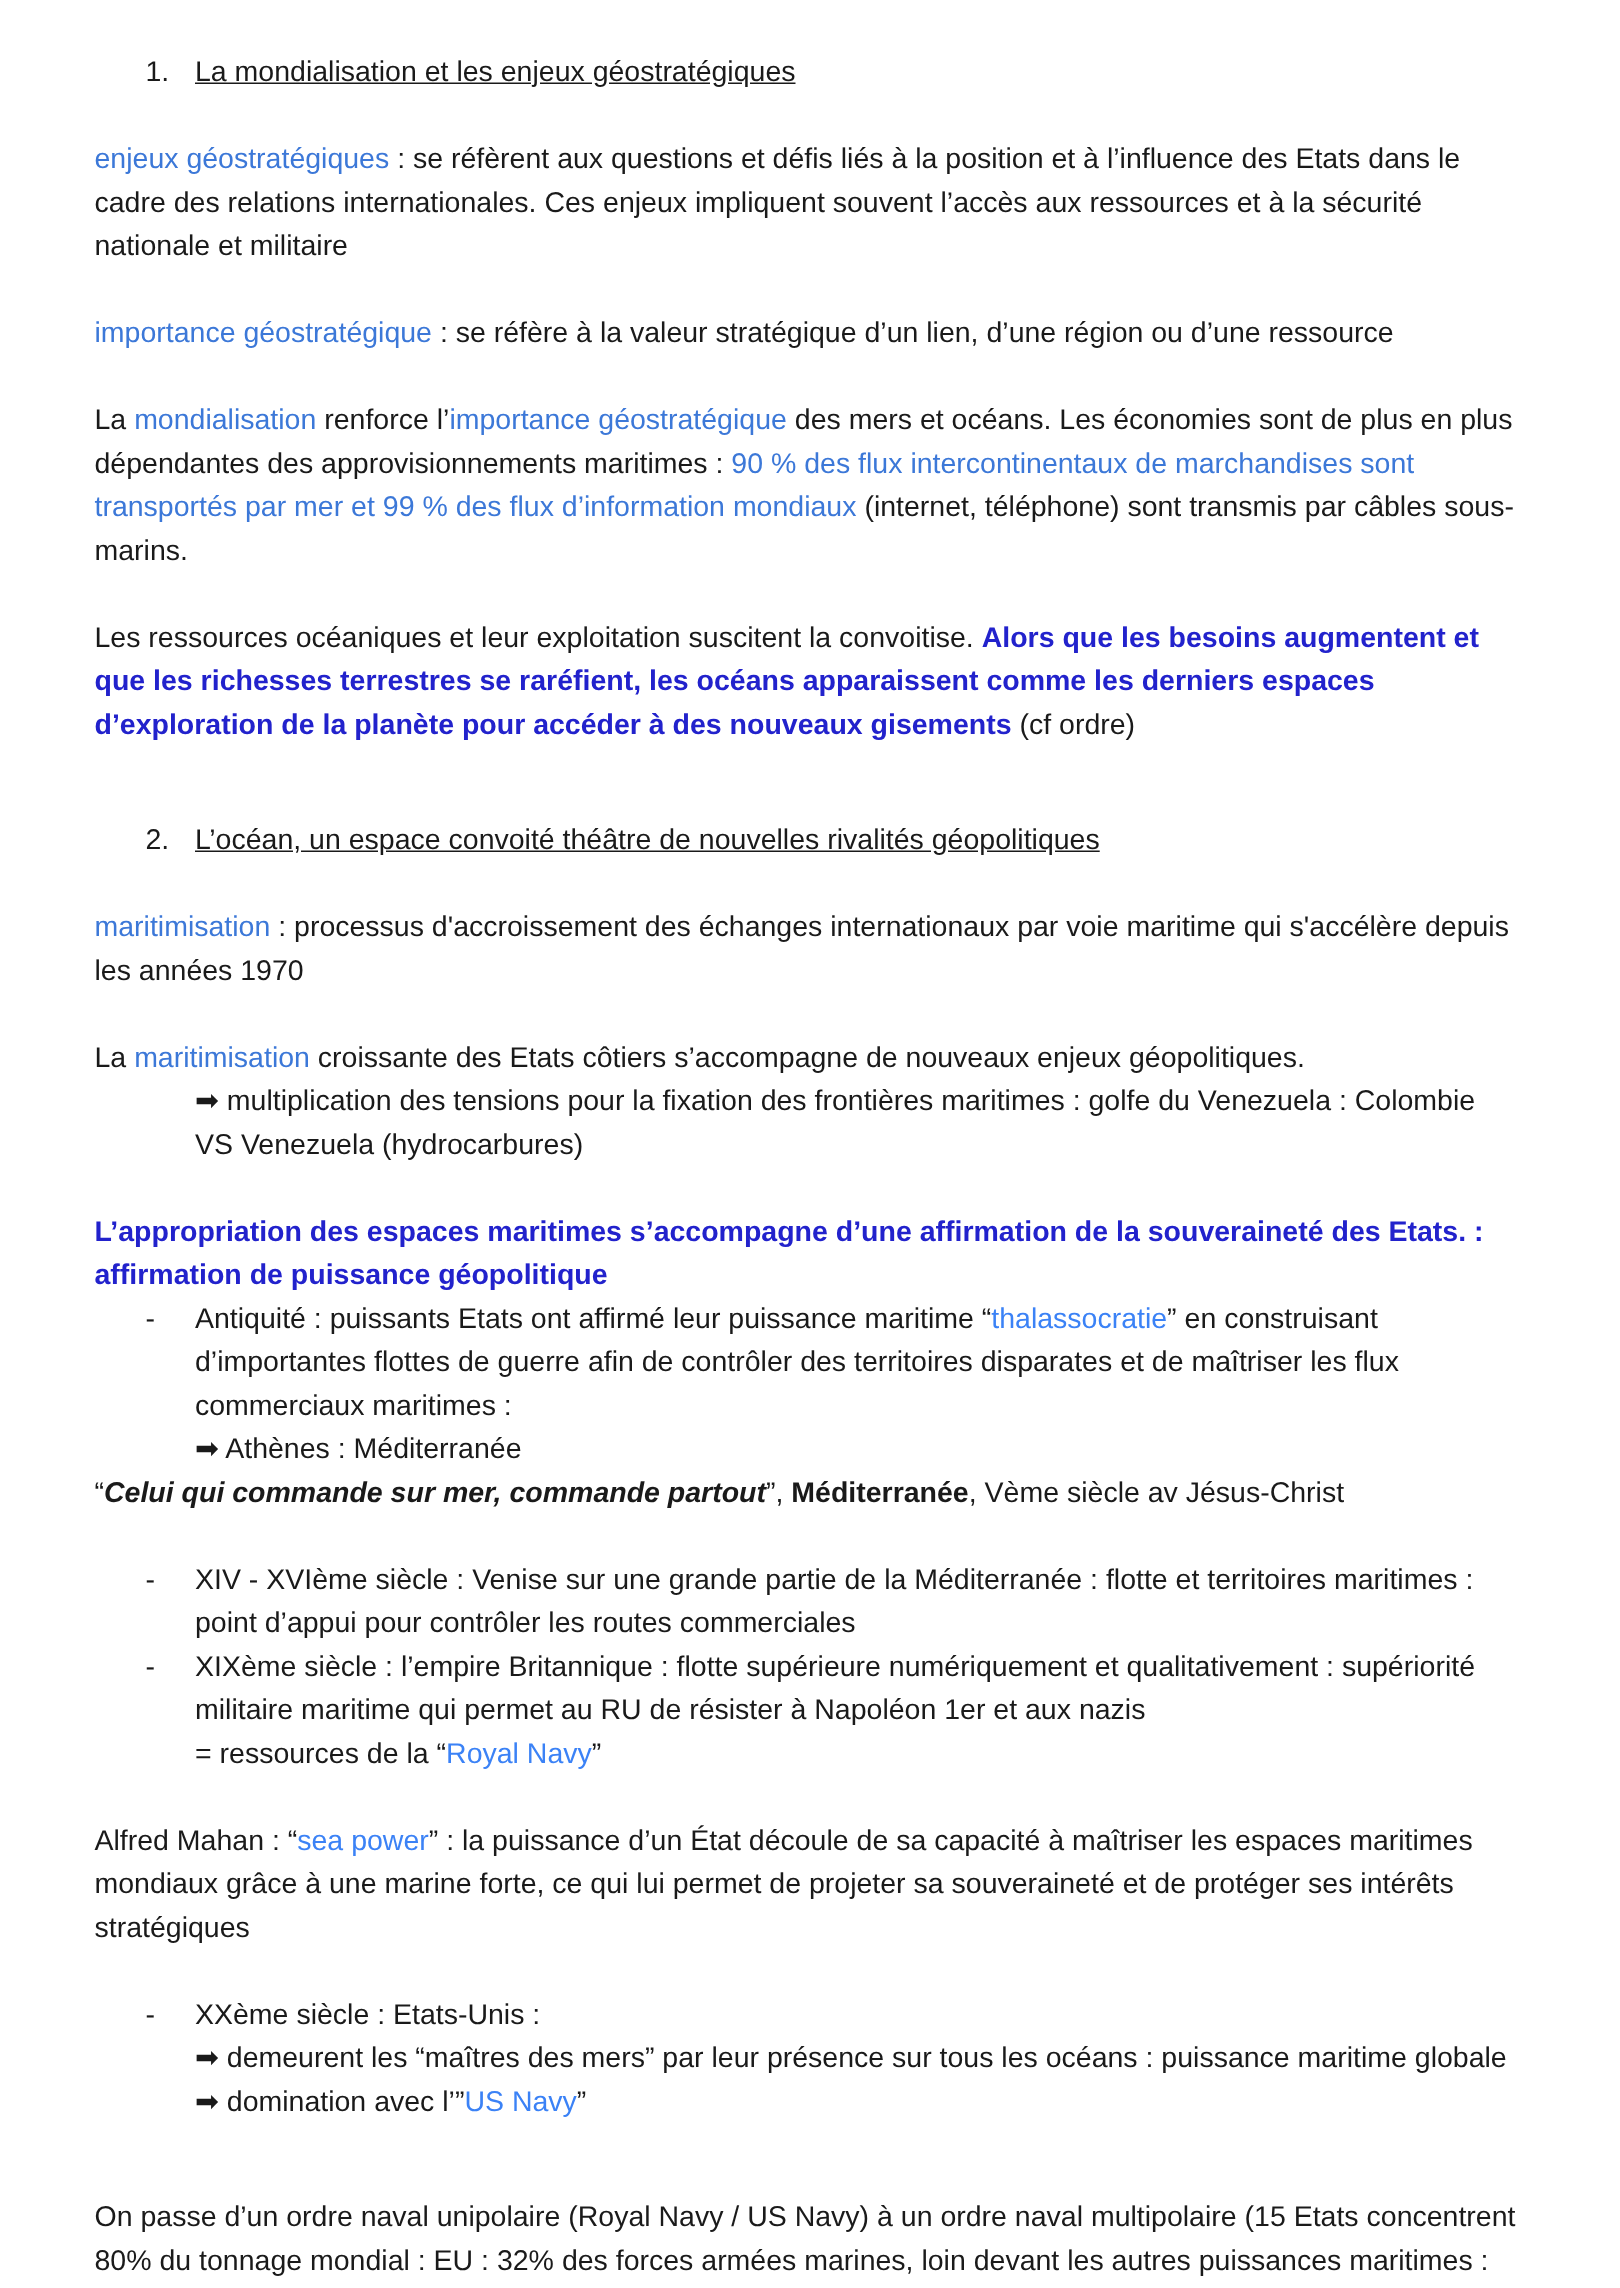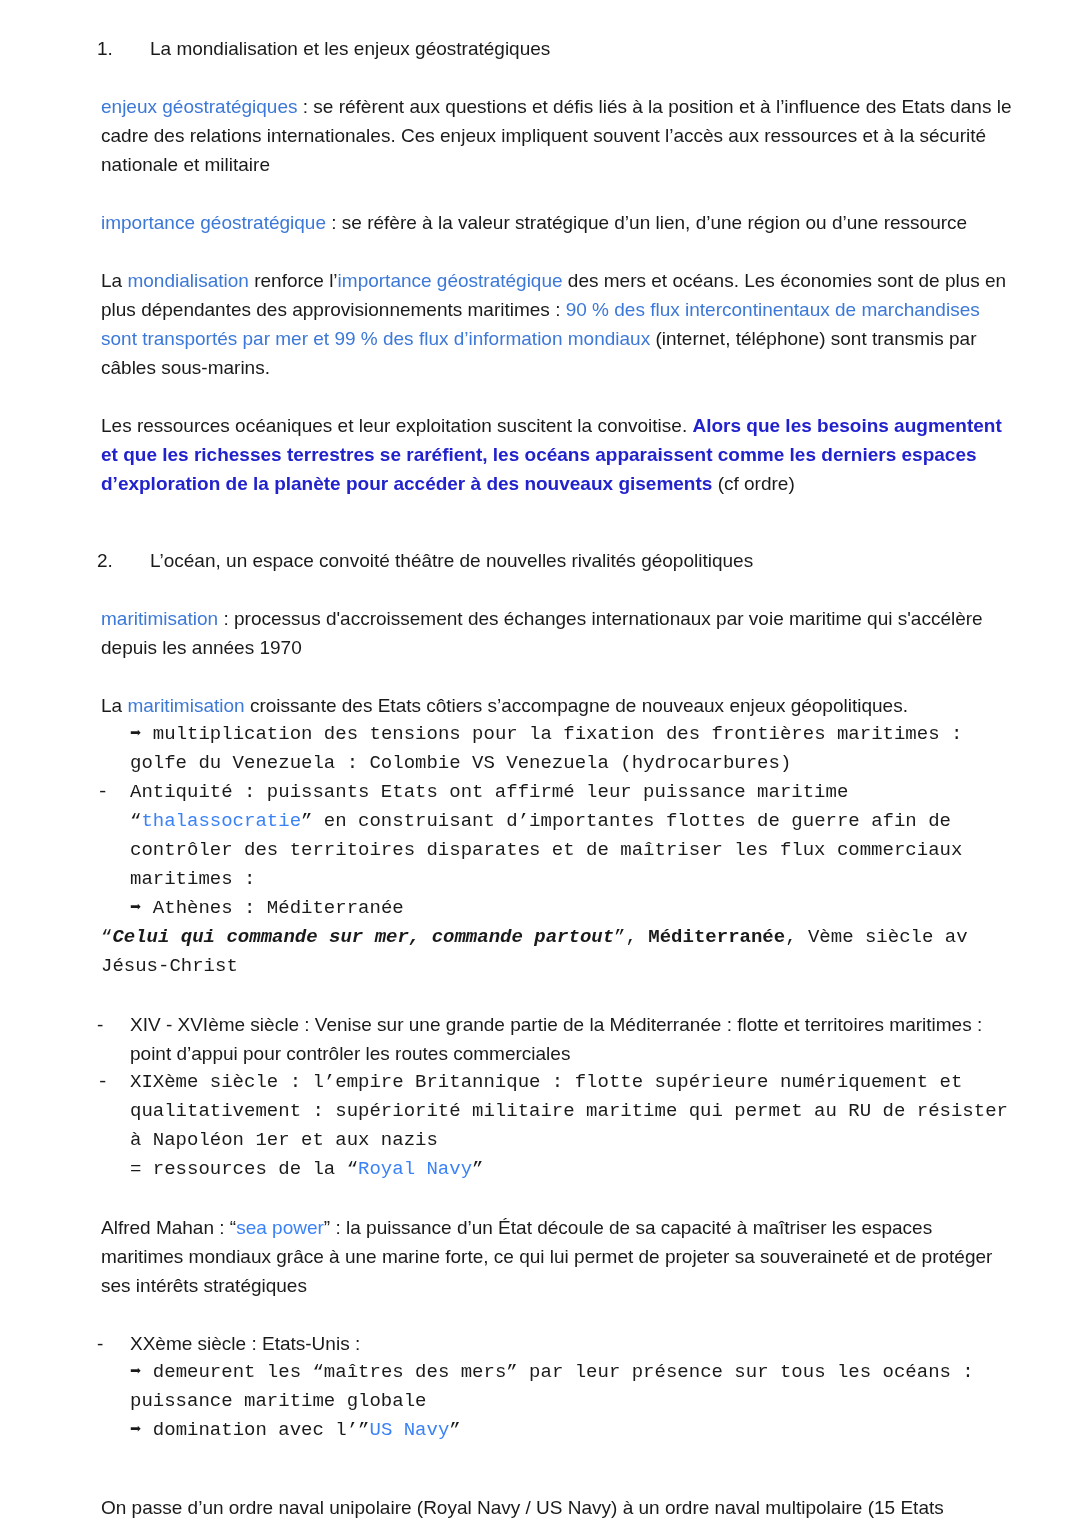--- a/index.html
+++ b/index.html
@@ -3,26 +3,26 @@
 <meta charset="utf-8">
 <style>
   html,body{margin:0;padding:0;background:#ffffff;}
   .page{
     width:1080px;height:1525px;box-sizing:border-box;overflow:hidden;
     padding:34px 66px 40px 63px;background:#ffffff;
     font-family:"Liberation Sans","DejaVu Sans",sans-serif;
     font-size:19px;line-height:29px;color:#1a1a1a;
     -webkit-font-smoothing:antialiased;
   }
-  .block{margin-top:29px;margin-left:38px;}
-  .block.tight{margin-top:0;font-family:Liberation Mono, monospace;}
+  .block{margin-top:29px;}
+  .block.tight{margin-top:0;}
   .block:first-child{margin-top:0;}
   .heading{margin-left:34px;padding-left:33px;position:relative;margin-top:48px;}
   .heading .marker{position:absolute;left:0;text-decoration:none;}
-  .heading .run{margin-left:20px;}
+  .heading .run{text-decoration:underline;}
   .dash{margin-left:34px;padding-left:33px;position:relative;}
   .dash .marker{position:absolute;left:0;}
   .arrow{margin-left:67px;}
   .mt2{margin-top:48px;}
   .run.term{color:#3c78d8;}
   .run.name{color:#3b82f6;}
   .run.bb{color:#2222cc;font-weight:bold;}
   .run.b{font-weight:bold;}
   .run.bi{font-weight:bold;font-style:italic;text-align:right;}
 </style>
@@ -33,20 +33,21 @@
   <div>
       <div class="block heading"><span class="marker">1.</span><span class="run">La mondialisation et les enjeux géostratégiques</span></div>
       <div class="block para"><span class="run term">enjeux géostratégiques</span><span class="run"> : se réfèrent aux questions et défis liés à la position et à l’influence des Etats dans le cadre des relations internationales. Ces enjeux impliquent souvent l’accès aux ressources et à la sécurité nationale et militaire</span></div>
       <div class="block para"><span class="run term">importance géostratégique</span><span class="run"> : se réfère à la valeur stratégique d’un lien, d’une région ou d’une ressource</span></div>
       <div class="block para"><span class="run">La </span><span class="run term">mondialisation</span><span class="run"> renforce l’</span><span class="run term">importance géostratégique</span><span class="run"> des mers et océans. Les économies sont de plus en plus dépendantes des approvisionnements maritimes : </span><span class="run term">90 % des flux intercontinentaux de marchandises sont transportés par mer et 99 % des flux d’information mondiaux</span><span class="run"> (internet, téléphone) sont transmis par câbles sous-marins.</span></div>
       <div class="block para"><span class="run">Les ressources océaniques et leur exploitation suscitent la convoitise. </span><span class="run bb">Alors que les besoins augmentent et que les richesses terrestres se raréfient, les océans apparaissent comme les derniers espaces d’exploration de la planète pour accéder à des nouveaux gisements</span><span class="run"> (cf ordre)</span></div>
       <div class="block heading"><span class="marker">2.</span><span class="run">L’océan, un espace convoité théâtre de nouvelles rivalités géopolitiques</span></div>
       <div class="block para"><span class="run term">maritimisation</span><span class="run"> : processus d'accroissement des échanges internationaux par voie maritime qui s'accélère depuis les années 1970</span></div>
       <div class="block para"><span class="run">La </span><span class="run term">maritimisation</span><span class="run"> croissante des Etats côtiers s’accompagne de nouveaux enjeux géopolitiques.</span></div>
       <div class="block arrow tight"><span class="run">➡ multiplication des tensions pour la fixation des frontières maritimes : golfe du Venezuela : Colombie VS Venezuela (hydrocarbures)</span></div>
+      <div class="block para"><span class="run bb">L’appropriation des espaces maritimes s’accompagne d’une affirmation de la souveraineté des Etats. : affirmation de puissance géopolitique</span></div>
       <div class="block dash tight"><span class="marker">-</span><span class="run">Antiquité : puissants Etats ont affirmé leur puissance maritime “</span><span class="run name">thalassocratie</span><span class="run">”  en construisant d’importantes flottes de guerre afin de contrôler des territoires disparates et de maîtriser les flux commerciaux maritimes :</span></div>
       <div class="block arrow tight"><span class="run">➡ Athènes : Méditerranée</span></div>
       <div class="block para tight"><span class="run">“</span><span class="run bi">Celui qui commande sur mer, commande partout</span><span class="run">”, </span><span class="run b">Méditerranée</span><span class="run">, Vème siècle av Jésus-Christ</span></div>
       <div class="block dash"><span class="marker">-</span><span class="run">XIV - XVIème siècle : Venise sur une grande partie de la Méditerranée : flotte et territoires maritimes : point d’appui pour contrôler les routes commerciales</span></div>
       <div class="block dash tight"><span class="marker">-</span><span class="run">XIXème siècle : l’empire Britannique : flotte supérieure numériquement et qualitativement : supériorité militaire maritime qui permet au RU de résister à Napoléon 1er et aux nazis</span><br><span class="run">= ressources de la “</span><span class="run name">Royal Navy</span><span class="run">”</span></div>
       <div class="block para"><span class="run">Alfred Mahan : “</span><span class="run name">sea power</span><span class="run">” : la puissance d’un État découle de sa capacité à maîtriser les espaces maritimes mondiaux grâce à une marine forte, ce qui lui permet de projeter sa souveraineté et de protéger ses intérêts stratégiques</span></div>
       <div class="block dash"><span class="marker">-</span><span class="run">XXème siècle : Etats-Unis :</span></div>
       <div class="block arrow tight"><span class="run">➡ demeurent les “maîtres des mers” par leur présence sur tous les océans : puissance maritime globale</span></div>
       <div class="block arrow tight"><span class="run">➡ domination avec l’”</span><span class="run name">US Navy</span><span class="run">”</span></div>
       <div class="block para mt2"><span class="run">On passe d’un ordre naval unipolaire (Royal Navy / US Navy) à un ordre naval multipolaire (15 Etats concentrent 80% du tonnage mondial : EU : 32% des forces armées marines, loin devant les autres puissances maritimes : France, Japon, Inde, Chine, Russie, RU)</span></div>

